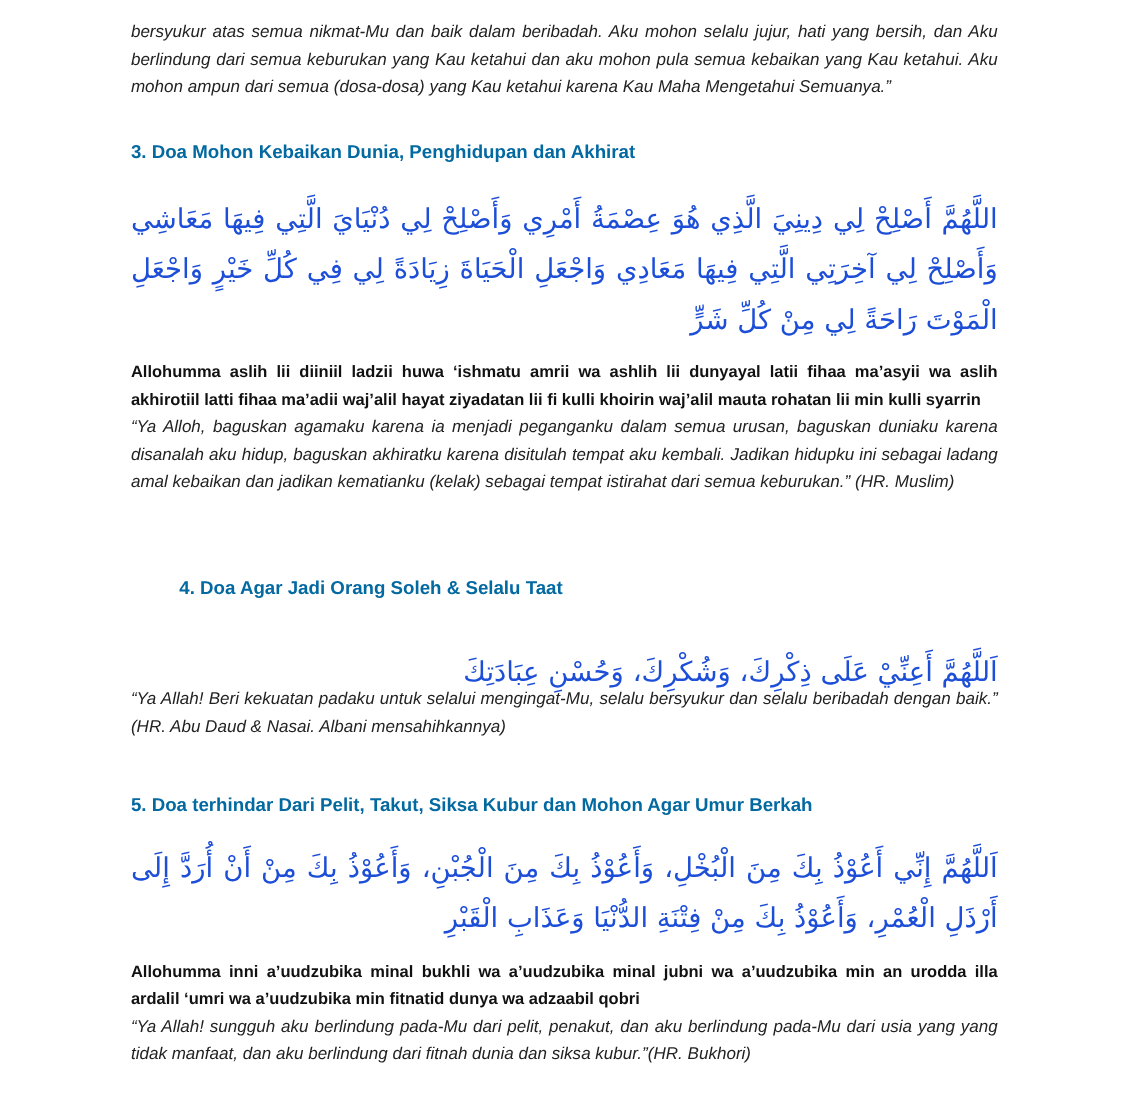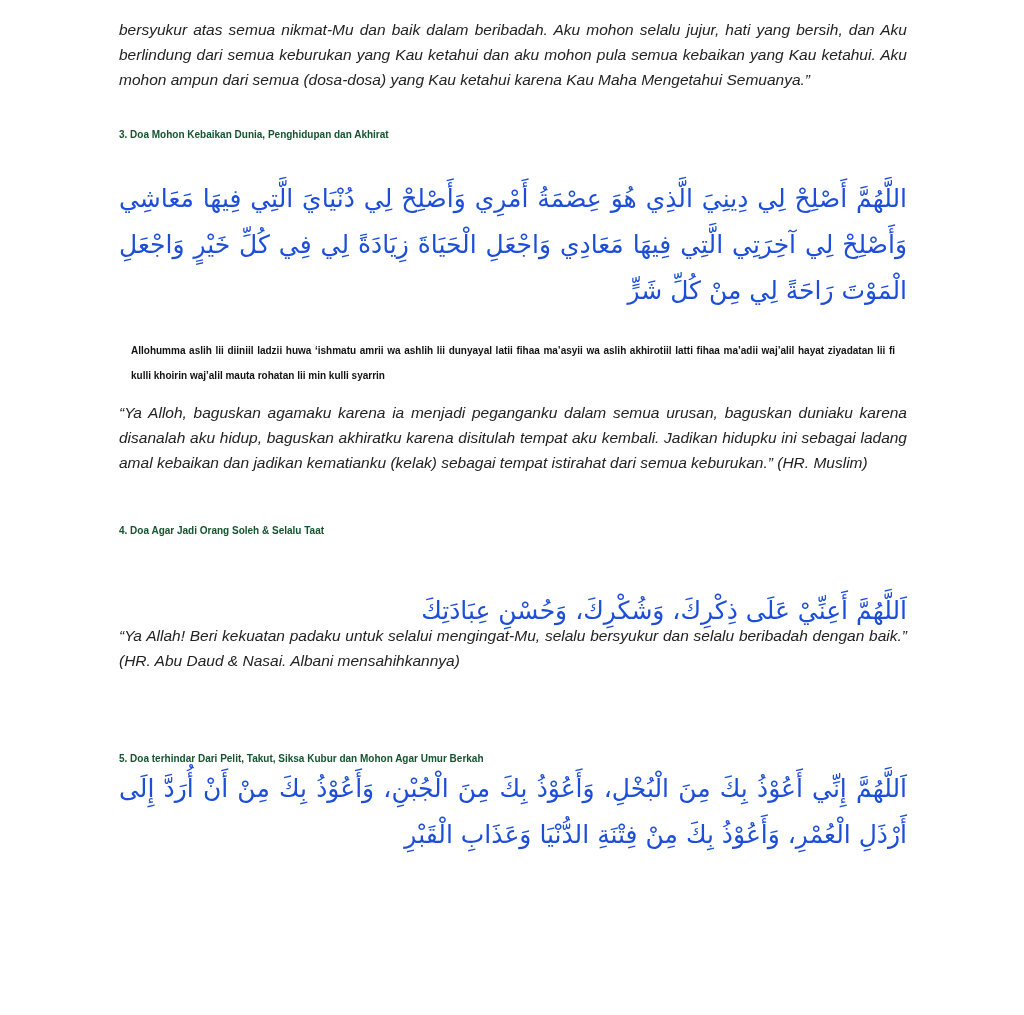--- a/index.html
+++ b/index.html
@@ -1,21 +1,21 @@
 <!DOCTYPE html>
 <html><head>
 <meta charset="utf-8">
 <style>
   html, body { margin: 0; padding: 0; background: #ffffff; }
   body { width: 1024px; height: 1015px; overflow: hidden; position: relative; }
   .page { position: absolute; left: 119px; top: 0; width: 788px; color: #111; }
   .p-italic { font-family: "Liberation Sans", sans-serif; font-style: italic; font-size: 15.5px; line-height: 25px; text-align: justify; color: #222; margin: 0; }
-  .heading { font-family: "Liberation Sans", sans-serif; font-weight: bold; font-size: 10px; color: #14532d; margin: 0; }
+  .heading { font-family: "Liberation Sans", sans-serif; font-weight: bold; font-size: 17px; color: #0369a1; margin: 0; }
   .arabic { font-family: "DejaVu Sans", sans-serif; font-size: 25px; line-height: 46px; direction: rtl; text-align: justify; margin: 0; color: #1d4ed8; }
-  .translit { font-family: "Liberation Sans", sans-serif; font-weight: bold; font-size: 10px; line-height: 25px; text-align: justify; margin: 12px; color: #111; }
+  .translit { font-family: "Liberation Sans", sans-serif; font-weight: bold; font-size: 15px; line-height: 25px; text-align: justify; margin: 0; color: #111; }
   .block { position: absolute; left: 0; width: 788px; }
 </style>
 </head>
 <body>
 
 <div class="page">
 
   <div class="block" style="top:17px;">
     <p class="p-italic">bersyukur atas semua nikmat-Mu dan baik dalam beribadah. Aku mohon selalu jujur, hati yang bersih, dan Aku berlindung dari semua keburukan yang Kau ketahui dan aku mohon pula semua kebaikan yang Kau ketahui. Aku mohon ampun dari semua (dosa-dosa) yang Kau ketahui karena Kau Maha Mengetahui Semuanya.”</p>
   </div>
@@ -24,32 +24,34 @@
     <p class="heading">3. Doa Mohon Kebaikan Dunia, Penghidupan dan Akhirat</p>
   </div>
   <div class="block" style="top:176px;">
     <p class="arabic">اللَّهُمَّ أَصْلِحْ لِي دِينِيَ الَّذِي هُوَ عِصْمَةُ أَمْرِي وَأَصْلِحْ لِي دُنْيَايَ الَّتِي فِيهَا مَعَاشِي وَأَصْلِحْ لِي آخِرَتِي الَّتِي فِيهَا مَعَادِي وَاجْعَلِ الْحَيَاةَ زِيَادَةً لِي فِي كُلِّ خَيْرٍ وَاجْعَلِ الْمَوْتَ رَاحَةً لِي مِنْ كُلِّ شَرٍّ</p>
   </div>
   <div class="block" style="top:326px;">
     <p class="translit">Allohumma aslih lii diiniil ladzii huwa ‘ishmatu amrii wa ashlih lii dunyayal latii fihaa ma’asyii wa aslih akhirotiil latti fihaa ma’adii waj’alil hayat ziyadatan lii fi kulli khoirin waj’alil mauta rohatan lii min kulli syarrin</p>
     <p class="p-italic">“Ya Alloh, baguskan agamaku karena ia menjadi peganganku dalam semua urusan, baguskan duniaku karena disanalah aku hidup, baguskan akhiratku karena disitulah tempat aku kembali. Jadikan hidupku ini sebagai ladang amal kebaikan dan jadikan kematianku (kelak) sebagai tempat istirahat dari semua keburukan.” (HR. Muslim)</p>
   </div>
 
-  <div class="block" style="top:525px;">
+  <div class="block" style="top:525px;margin-left:44px;">
     <p class="heading">4. Doa Agar Jadi Orang Soleh &amp; Selalu Taat</p>
   </div>
   <div class="block" style="top:588px;">
     <p class="arabic">اَللَّهُمَّ أَعِنِّيْ عَلَى ذِكْرِكَ، وَشُكْرِكَ، وَحُسْنِ عِبَادَتِكَ</p>
   </div>
   <div class="block" style="top:623px;">
     <p class="p-italic">“Ya Allah! Beri kekuatan padaku untuk selalui mengingat-Mu, selalu bersyukur dan selalu beribadah dengan baik.” (HR. Abu Daud &amp; Nasai. Albani mensahihkannya)</p>
   </div>
 
-  <div class="block" style="top:722px;margin-top:31px;">
+  <div class="block" style="top:722px;">
     <p class="heading">5. Doa terhindar Dari Pelit, Takut, Siksa Kubur  dan Mohon Agar Umur Berkah</p>
   </div>
   <div class="block" style="top:766px;">
     <p class="arabic">اَللَّهُمَّ إِنِّي أَعُوْذُ بِكَ مِنَ الْبُخْلِ، وَأَعُوْذُ بِكَ مِنَ الْجُبْنِ، وَأَعُوْذُ بِكَ مِنْ أَنْ أُرَدَّ إِلَى أَرْذَلِ الْعُمْرِ، وَأَعُوْذُ بِكَ مِنْ فِتْنَةِ الدُّنْيَا وَعَذَابِ الْقَبْرِ</p>
   </div>
   <div class="block" style="top:871px;">
+    <p class="translit">Allohumma inni a’uudzubika minal bukhli wa a’uudzubika minal jubni wa a’uudzubika min an urodda illa ardalil ‘umri wa a’uudzubika min fitnatid dunya wa adzaabil qobri</p>
+    <p class="p-italic"> “Ya Allah! sungguh aku berlindung pada-Mu dari pelit, penakut, dan aku berlindung pada-Mu dari usia yang yang tidak manfaat,  dan aku berlindung dari fitnah dunia dan siksa kubur.”(HR. Bukhori)</p>
   </div>
 
 </div>
 
 </body></html>

